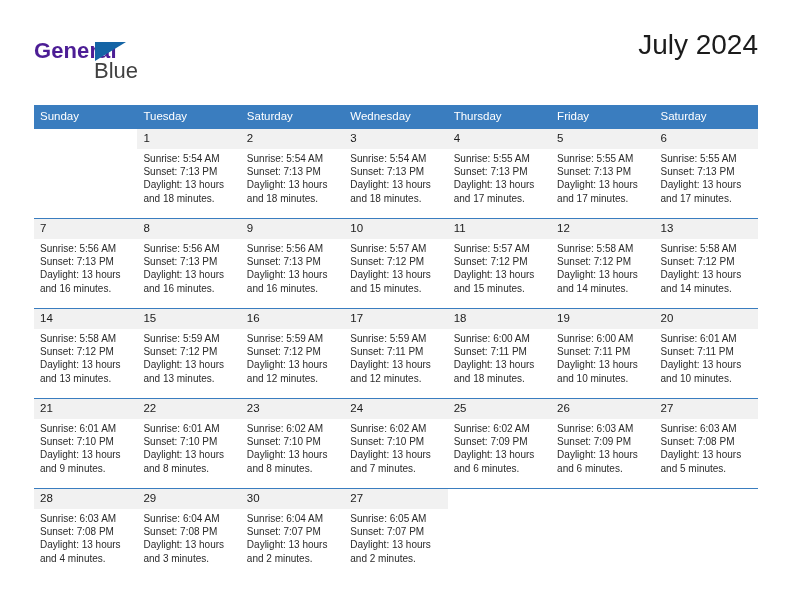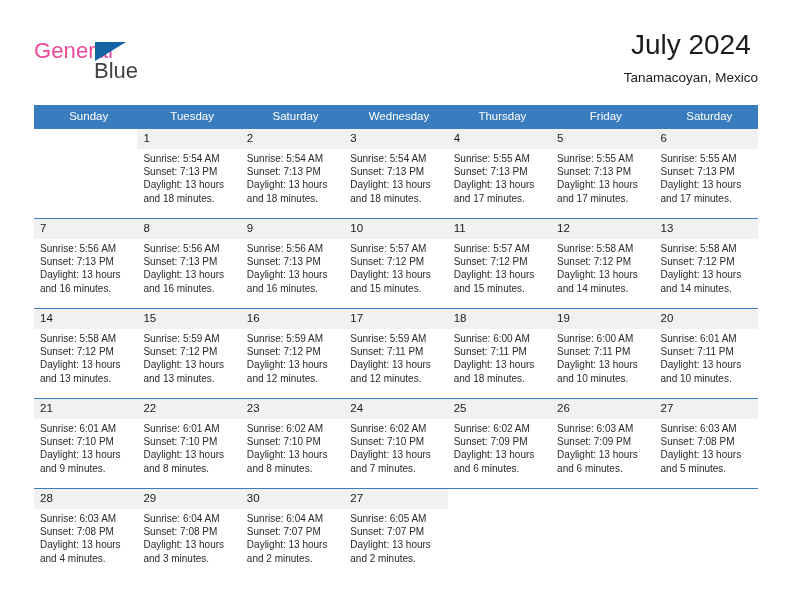--- a/index.html
+++ b/index.html
@@ -35,22 +35,23 @@
     top: 10px;
     width: 210px;
     height: 50px;
   }
   .logo-general {
     position: absolute;
     left: 0;
     top: 0;
     font-size: 22px;
     letter-spacing: 0.1px;
-    color: #ec4899;
+    color: #4c1d95;
     font-family: "Liberation Sans", sans-serif;
+    font-weight: bold;
   }
   .logo-triangle {
     position: absolute;
     left: 61px;
     top: 4px;
     width: 0;
     height: 0;
     border-left: 31px solid #1464a5;
     border-bottom: 19px solid transparent;
   }
@@ -60,21 +61,21 @@
     top: 20px;
     font-size: 22px;
     color: #404040;
     font-family: "Liberation Sans", sans-serif;
   }
 
   .title-block {
     position: absolute;
     right: 0;
     top: 0;
-    text-align: center;
+    text-align: right;
   }
   .cal-title {
     font-size: 28px;
     color: #1b1b1b;
     line-height: 34px;
     white-space: nowrap;
   }
   .cal-subtitle {
     font-size: 13.5px;
     color: #1b1b1b;
@@ -95,21 +96,21 @@
     table-layout: fixed;
     width: 724px;
   }
   table.cal col { width: 103.43px; }
 
   thead th {
     background: #3a7dbf;
     color: #ffffff;
     font-size: 11.5px;
     font-weight: normal;
-    text-align: center;
+    text-align: left;
     padding: 5px 0 6px 6px;
     height: 12px;
     border: none;
   }
 
   tbody tr.week-row > td {
     border-top: 1px solid #3a7dbf;
     vertical-align: top;
     padding: 0;
     height: 89px;
@@ -142,21 +143,20 @@
   <div class="header">
 
     <div class="logo">
       <span class="logo-general">General</span>
       <span class="logo-triangle"></span>
       <span class="logo-blue">Blue</span>
     </div>
 
     <div class="title-block">
       <div class="cal-title">July 2024</div>
-      <div class="cal-subtitle">Tanamacoyan, Mexico</div>
     </div>
 
   </div>
 
   <div class="calendar">
     <table class="cal">
       <colgroup>
         <col>
           <col>
           <col>

